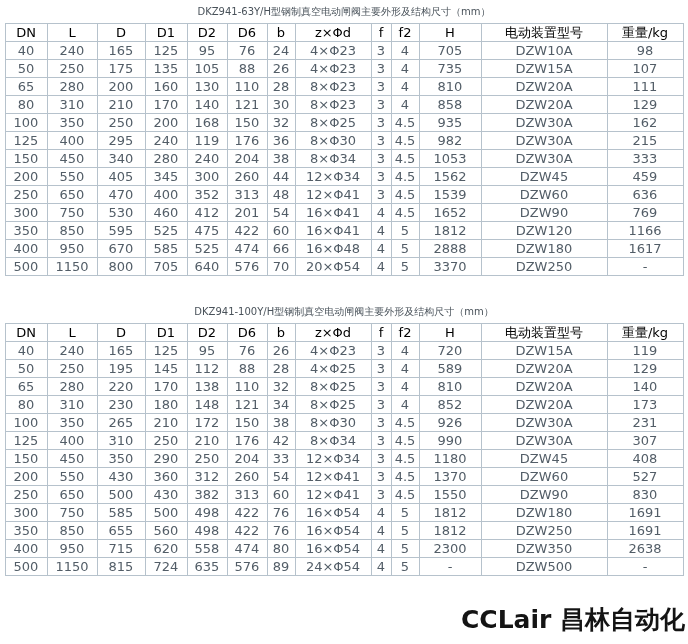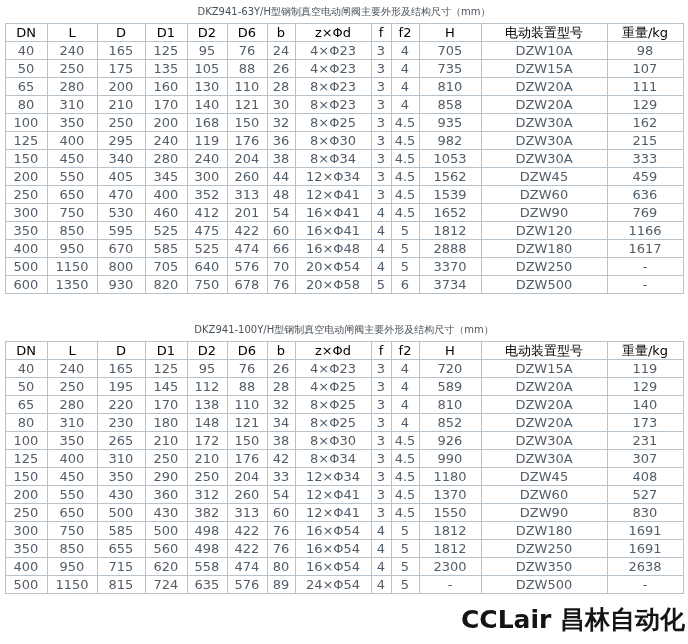--- a/index.html
+++ b/index.html
@@ -280,35 +280,20 @@
           <td>640</td>
           <td>576</td>
           <td>70</td>
           <td>20×Φ54</td>
           <td>4</td>
           <td>5</td>
           <td>3370</td>
           <td>DZW250</td>
           <td>-</td>
         </tr>
-        <tr>
-          <td>600</td>
-          <td>1350</td>
-          <td>930</td>
-          <td>820</td>
-          <td>750</td>
-          <td>678</td>
-          <td>76</td>
-          <td>20×Φ58</td>
-          <td>5</td>
-          <td>6</td>
-          <td>3734</td>
-          <td>DZW500</td>
-          <td>-</td>
-        </tr>
       </tbody>
   </table>
 </div>
 
 <div class="table-block second">
   <div class="table-title">DKZ941-100Y/H型钢制真空电动闸阀主要外形及结构尺寸（mm）</div>
   <table class="spec-table">
     <colgroup>
       <col style="width:42px">
         <col style="width:50px">

